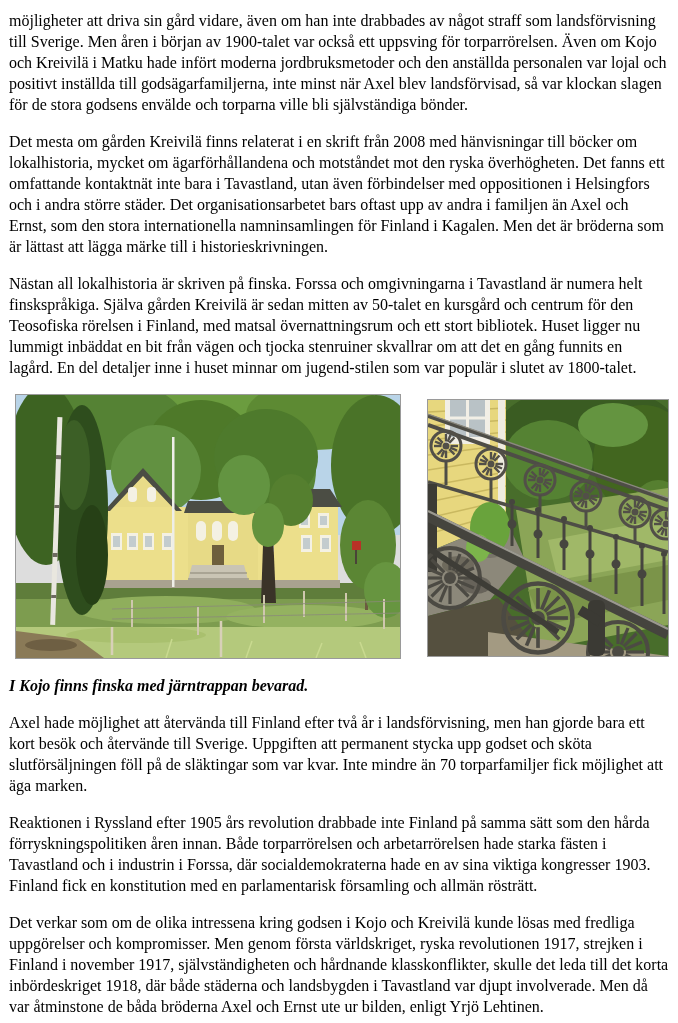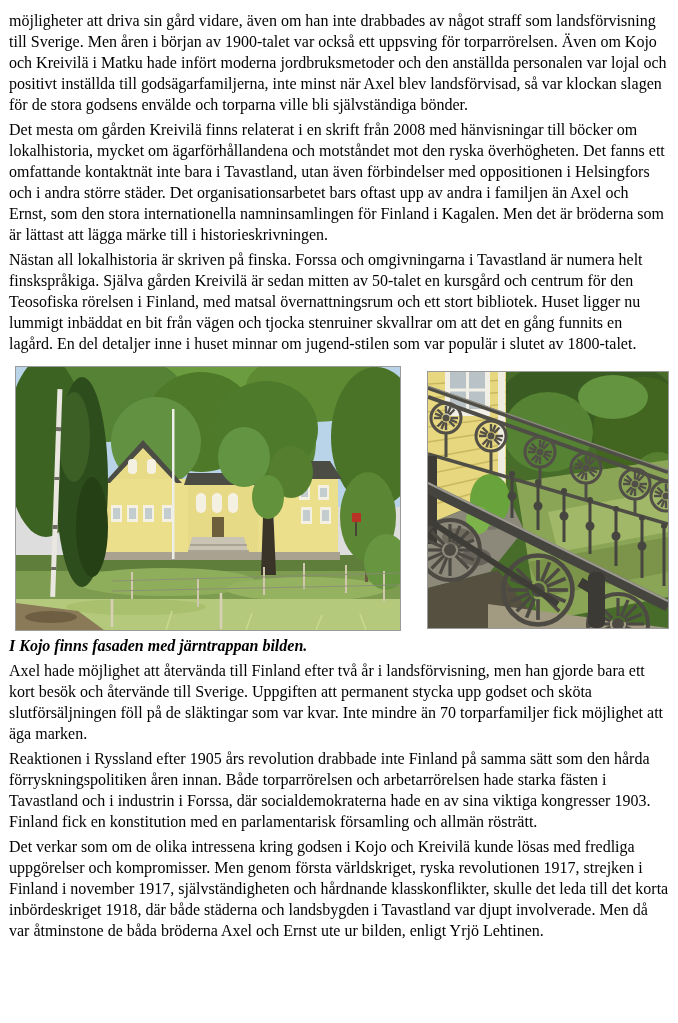--- a/index.html
+++ b/index.html
@@ -11,21 +11,21 @@
     width: 678px;
     font-family: "Liberation Serif", "DejaVu Serif", serif;
     font-size: 16px;
     line-height: 21px;
     color: #000000;
   }
   .page {
     padding: 7px 8px 10px 9px;
   }
   .page p {
-    margin: 4px 0;
+    margin: 16px 0;
   }
   .page p.first {
     margin-top: 3px;
   }
   .figure-row {
     display: flex;
     align-items: flex-start;
     gap: 26px;
     margin: 12px 0 0 6px;
   }
@@ -299,19 +299,19 @@
         <line x1="0" y1="116" x2="240" y2="234" stroke="#45443e" stroke-width="11"></line>
         <line x1="0" y1="111" x2="240" y2="229" stroke="#9b9990" stroke-width="2.2"></line>
 
         <rect x="160" y="200" width="17" height="56" rx="6" fill="#3b3a34"></rect>
         <line x1="152" y1="210" x2="172" y2="222" stroke="#3b3a34" stroke-width="10"></line>
       </svg>
     </div>
 
   </div>
 
-  <p class="caption">I Kojo finns fasaden med järntrappan bilden.</p>
+  <p class="caption">I Kojo finns finska med järntrappan bevarad.</p>
 
   <p>Axel hade möjlighet att återvända till Finland efter två år i landsförvisning, men han gjorde bara ett kort besök och återvände till Sverige. Uppgiften att permanent stycka upp godset och sköta slutförsäljningen föll på de släktingar som var kvar. Inte mindre än 70 torparfamiljer fick möjlighet att äga marken.</p>
   <p>Reaktionen i Ryssland efter 1905 års revolution drabbade inte Finland på samma sätt som den hårda förryskningspolitiken åren innan. Både torparrörelsen och arbetarrörelsen hade starka fästen i Tavastland och i industrin i Forssa, där socialdemokraterna hade en av sina viktiga kongresser 1903. Finland fick en konstitution med en parlamentarisk församling och allmän rösträtt.</p>
   <p>Det verkar som om de olika intressena kring godsen i Kojo och Kreivilä kunde lösas med fredliga uppgörelser och kompromisser. Men genom första världskriget, ryska revolutionen 1917, strejken i Finland i november 1917, självständigheten och hårdnande klasskonflikter, skulle det leda till det korta inbördeskriget 1918, där både städerna och landsbygden i Tavastland var djupt involverade. Men då var åtminstone de båda bröderna Axel och Ernst ute ur bilden, enligt Yrjö Lehtinen.</p>
 
 </div>
 
 </body></html>

